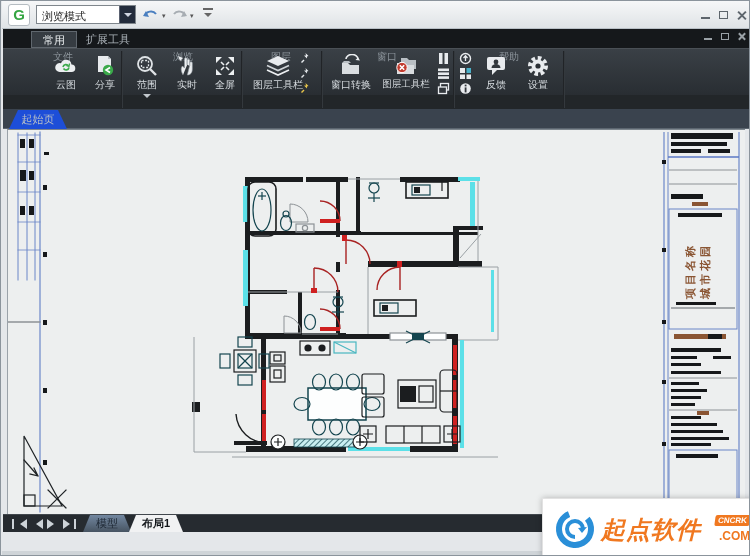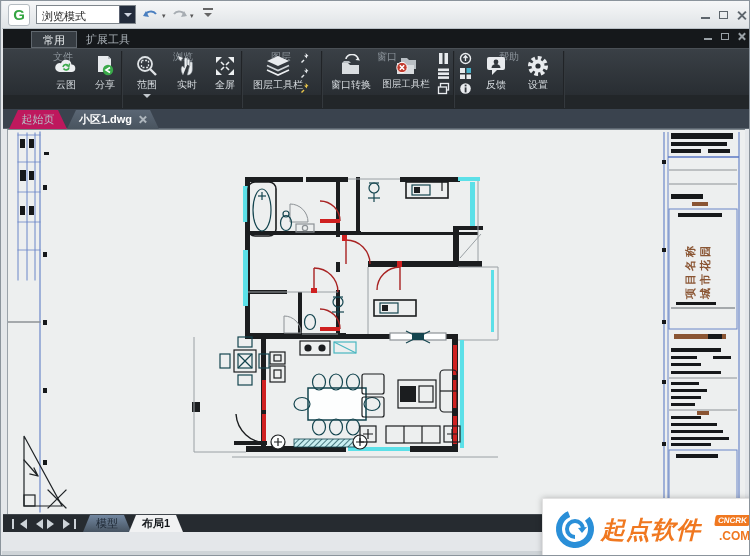--- a/index.html
+++ b/index.html
@@ -52,21 +52,21 @@
   .rbtn { position:absolute; top:2px; height:44px; text-align:center; cursor:default; }
   .rbtn .ricon { height:26px; padding-top:3px; }
   .rbtn .rlabel { font-size:10px; color:#d7dce0; margin-top:1px; white-space:nowrap; }
   .drop-caret { position:absolute; left:50%; margin-left:-4px; bottom:-7px; border:4px solid transparent; border-top-color:#c2c8cd; }
   .minicol { position:absolute; } .mini { height:15px; }
 
   
   .doctabs { position:absolute; left:2px; top:108px; width:746px; height:20px; background:#3a434e; border-bottom:1px solid #5c6670; }
   .dtab { position:absolute; top:1px; height:19px; font-size:11px; line-height:19px; text-align:center;
     clip-path:polygon(9px 0, calc(100% - 9px) 0, 100% 100%, 0 100%); }
-  .dtab.inactive { background:#be185d; color:#b7bec6; }
+  .dtab.inactive { background:#1d4ed8; color:#b7bec6; }
   .dtab.active { background:linear-gradient(#5a6674,#49545f); color:#fff; font-weight:bold; }
   .tab-close { display:inline-block; position:relative; width:9px; height:9px; margin-left:6px; vertical-align:-1px; }
   .tab-close i,.tab-close b { position:absolute; left:4px; top:0; width:1.5px; height:9px; background:#aeb6bd; }
   .tab-close i{ transform:rotate(45deg);} .tab-close b{ transform:rotate(-45deg);}
 
   
   .canvas { position:absolute; left:6px; top:128px; width:738px; height:385px; background:#edefef;
     border-top:1px solid #7e878e; border-left:1px solid #9aa2a9; }
   .vtext { position:absolute; left:645px; top:119px; width:104px; height:44px; transform:rotate(-90deg);
     color:#8a5533; font-weight:bold; font-size:11px; letter-spacing:3px; text-align:center; line-height:15px; }
@@ -337,23 +337,20 @@
             </svg>
         </div>
         <div class="rlabel">设置</div>
       </div>
     </div>
   </div>
 
   <div class="doctabs">
     <div class="dtab inactive" style="left:6px;width:58px">
       <span>起始页</span>
-    </div>
-    <div class="dtab active" style="left:64px;width:92px">
-      <span>小区1.dwg</span><span class="tab-close"><i></i><b></b></span>
     </div>
   </div>
 
   <div class="canvas">
     <svg width="738" height="385" viewBox="0 0 738 385">
       <defs>
         <pattern id="hatch" width="4" height="4" patternUnits="userSpaceOnUse" patternTransform="rotate(45)">
           <rect width="4" height="4" fill="#c9eef1"></rect>
             <line x1="0" y1="0" x2="0" y2="4" stroke="#12454f" stroke-width="1.4"></line>
         </pattern>

